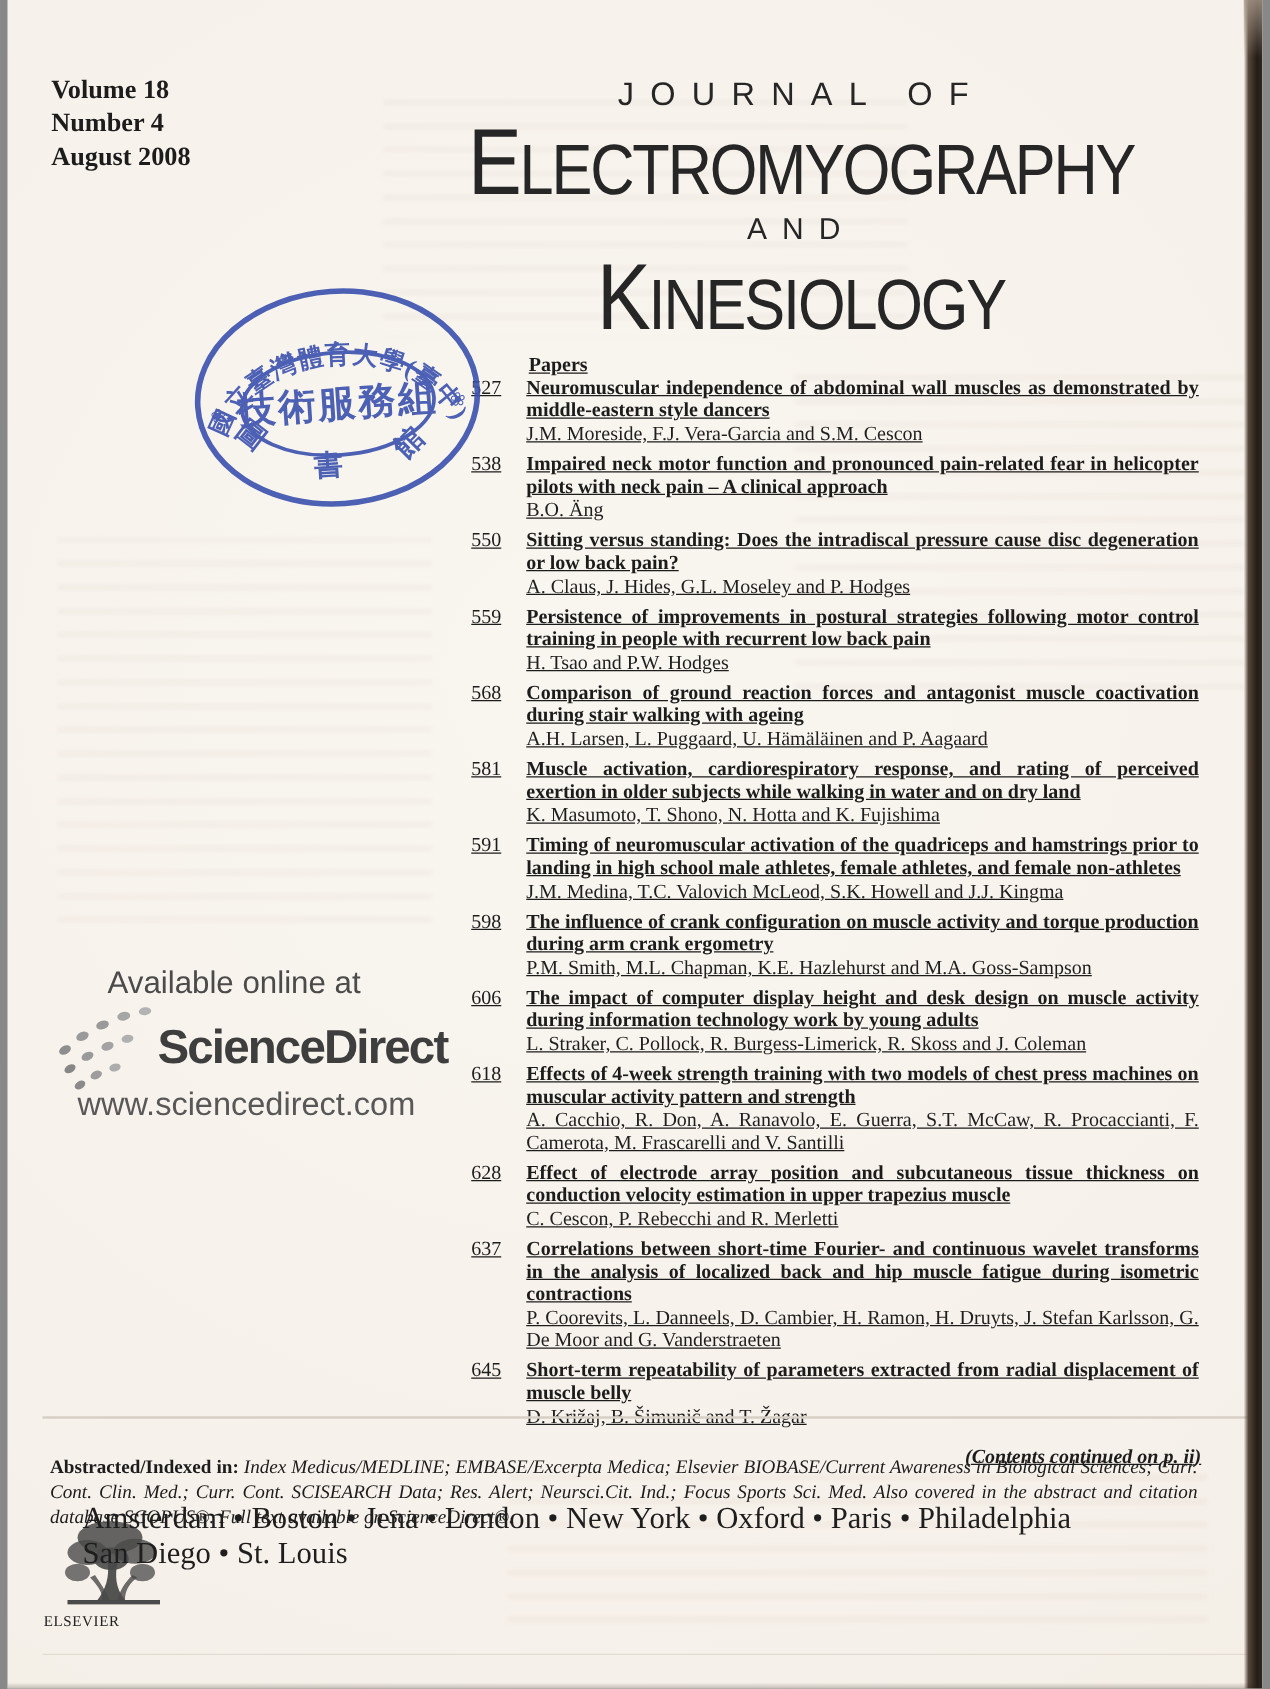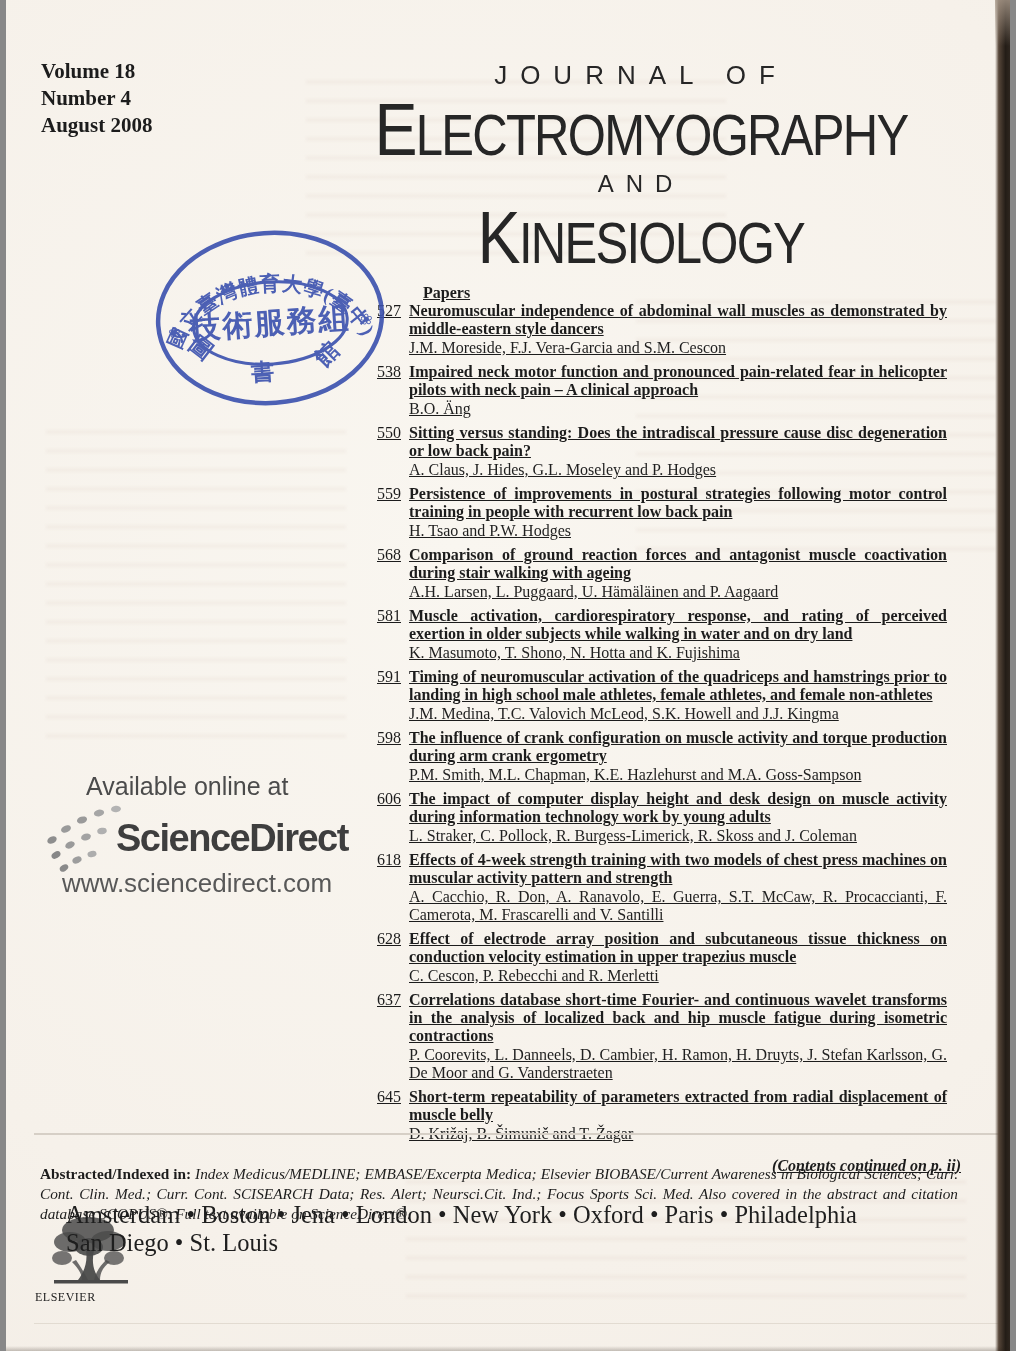--- a/index.html
+++ b/index.html
@@ -31,28 +31,28 @@
   .cond::first-letter{font-size:75px;}
   .mh-line1{margin-top:1px;}
   .mh-and{font-size:24px;letter-spacing:12px;margin:3px 0 2px 0;font-weight:400;}
   
   .stamp{position:absolute;left:146px;top:228px;transform:rotate(-4deg);opacity:.9;}
   
   .toc{position:absolute;left:371px;top:284px;width:586px;font-size:16px;text-decoration:underline;}
   .toc-heading{margin-left:46px;font-weight:bold;line-height:18px;}
   .entry{display:flex;margin-bottom:6px;}
   .pg{width:32px;text-align:left;flex:0 0 32px;line-height:18px;}
-  .ebody{margin-left:0;width:538px;}
+  .ebody{margin-left:12px;width:538px;}
   .et{font-weight:bold;line-height:18px;text-align:justify;}
   .ea{line-height:18px;margin-top:1px;text-align:justify;color:#1f1f1f;}
   .toc-note{margin-top:14px;text-align:right;font-style:italic;font-weight:bold;font-size:16px;padding-right:2px;}
   
   .avail{position:absolute;left:80px;top:772px;font-family:"Liberation Sans", sans-serif;
          font-size:25px;color:#4b4b4b;}
-  .sd-logo{position:absolute;left:110px;top:817px;font-family:"Liberation Sans", sans-serif;
+  .sd-logo{position:absolute;left:120px;top:817px;font-family:"Liberation Sans", sans-serif;
          font-size:38px;font-weight:bold;color:#3e3e3e;letter-spacing:-1.5px;}
   .sd-dots{position:absolute;left:36px;top:800px;}
   .sd-url{position:absolute;left:56px;top:868px;font-family:"Liberation Sans", sans-serif;
          font-size:26px;color:#585858;}
   
   .rule1{position:absolute;left:28px;top:1133px;width:974px;height:2px;background:#d6cfc6;}
   .rule2{position:absolute;left:28px;top:1323px;width:974px;height:1px;background:#e2dbd1;}
   .indexing{position:absolute;left:34px;top:1164px;width:918px;font-size:15.3px;line-height:20px;text-align:justify;}
   .indexing b{font-style:normal;}
   .indexing i{font-style:italic;}
@@ -159,21 +159,21 @@
     <div class="entry">
       <span class="pg">628</span>
       <span class="ebody">
           <span class="et" style="display:block">Effect of electrode array position and subcutaneous tissue thickness on conduction velocity estimation in upper trapezius muscle</span>
       <span class="ea" style="display:block">C. Cescon, P. Rebecchi and R. Merletti</span>
         </span>
     </div>
     <div class="entry">
       <span class="pg">637</span>
       <span class="ebody">
-          <span class="et" style="display:block">Correlations database short-time Fourier- and continuous wavelet transforms in the analysis of localized back and hip muscle fatigue during isometric contractions</span>
+          <span class="et" style="display:block">Correlations between short-time Fourier- and continuous wavelet transforms in the analysis of localized back and hip muscle fatigue during isometric contractions</span>
       <span class="ea" style="display:block">P. Coorevits, L. Danneels, D. Cambier, H. Ramon, H. Druyts, J. Stefan Karlsson, G. De Moor and G. Vanderstraeten</span>
         </span>
     </div>
     <div class="entry">
       <span class="pg">645</span>
       <span class="ebody">
           <span class="et" style="display:block">Short-term repeatability of parameters extracted from radial displacement of muscle belly</span>
       <span class="ea" style="display:block">D. Križaj, B. Šimunič and T. Žagar</span>
         </span>
     </div>

